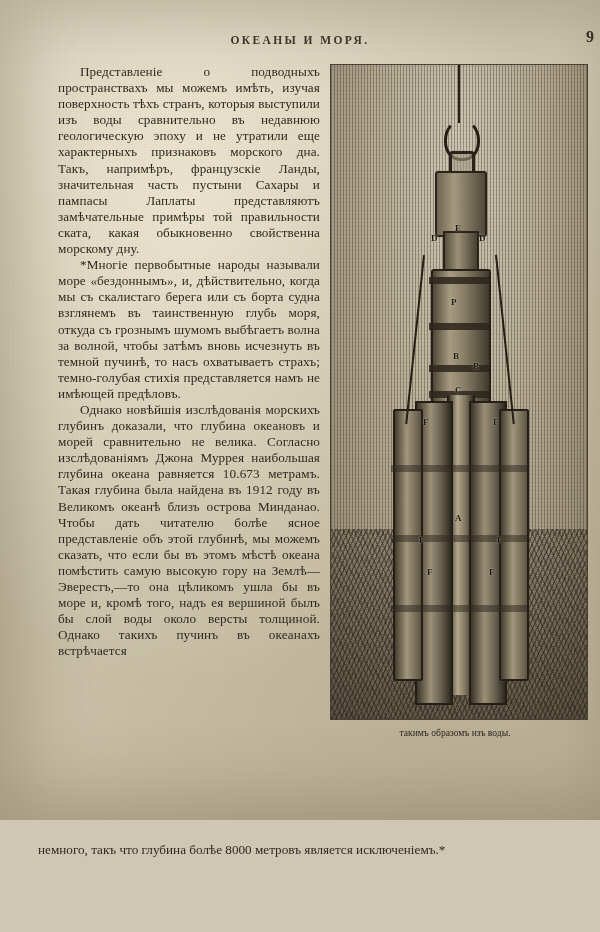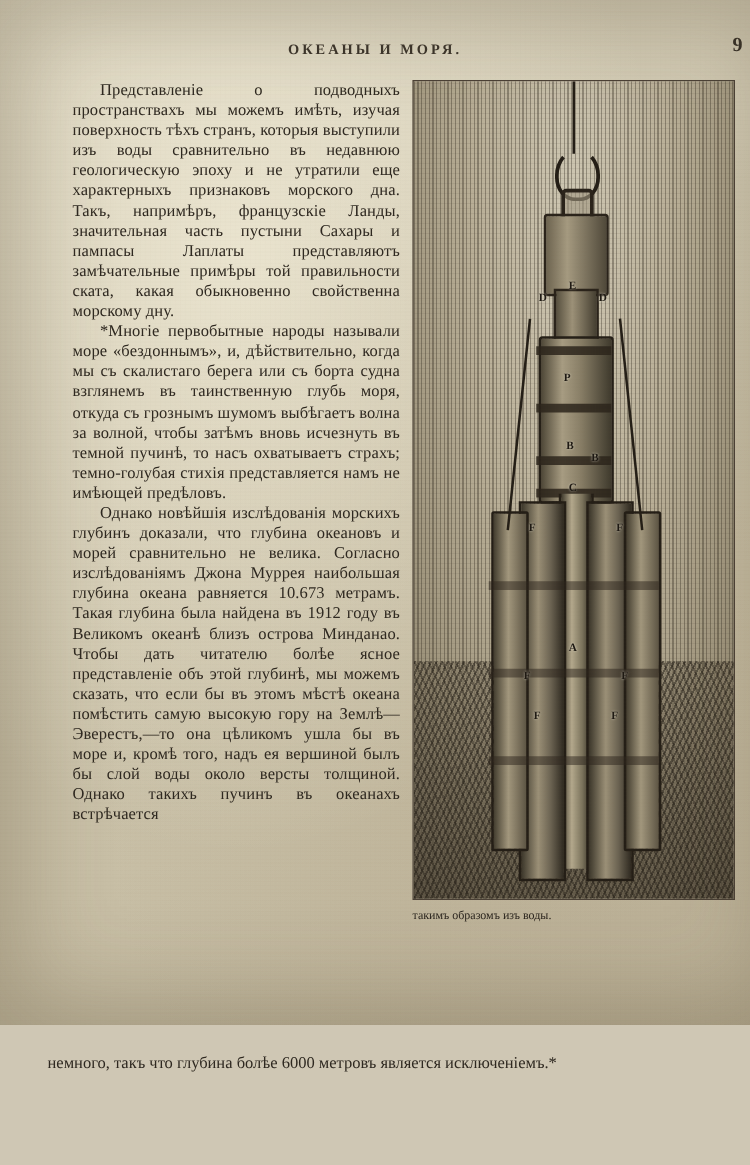--- a/index.html
+++ b/index.html
@@ -249,21 +249,21 @@
     position: relative;
     width: 250px;
     margin-top: 7px;
     font-size: 9.6px;
     line-height: 11.6px;
     color: #2c261f;
     text-align: justify;
   }
   .caption .last-line {
     display: block;
-    text-align: left;
+    text-align: center;
   }
 
   .bottom-line {
     position: absolute;
     left: 38px;
     top: 842px;
     width: 528px;
     font-size: 13.2px;
     line-height: 16.5px;
     color: #2e2820;
@@ -338,17 +338,17 @@
         </div>
       </div>
 
       <div class="caption">
         <span class="last-line">такимъ образомъ изъ воды.</span>
       </div>
     </div>
 
   </div>
 
-  <div class="bottom-line">немного, такъ что глубина болѣе 6000 метровъ является исключеніемъ.*</div>
+  <div class="bottom-line">немного, такъ что глубина болѣе 8000 метровъ является исключеніемъ.*</div>
 
   <div class="grain"></div>
   <div class="vignette"></div>
 </div>
 
 </body></html>

